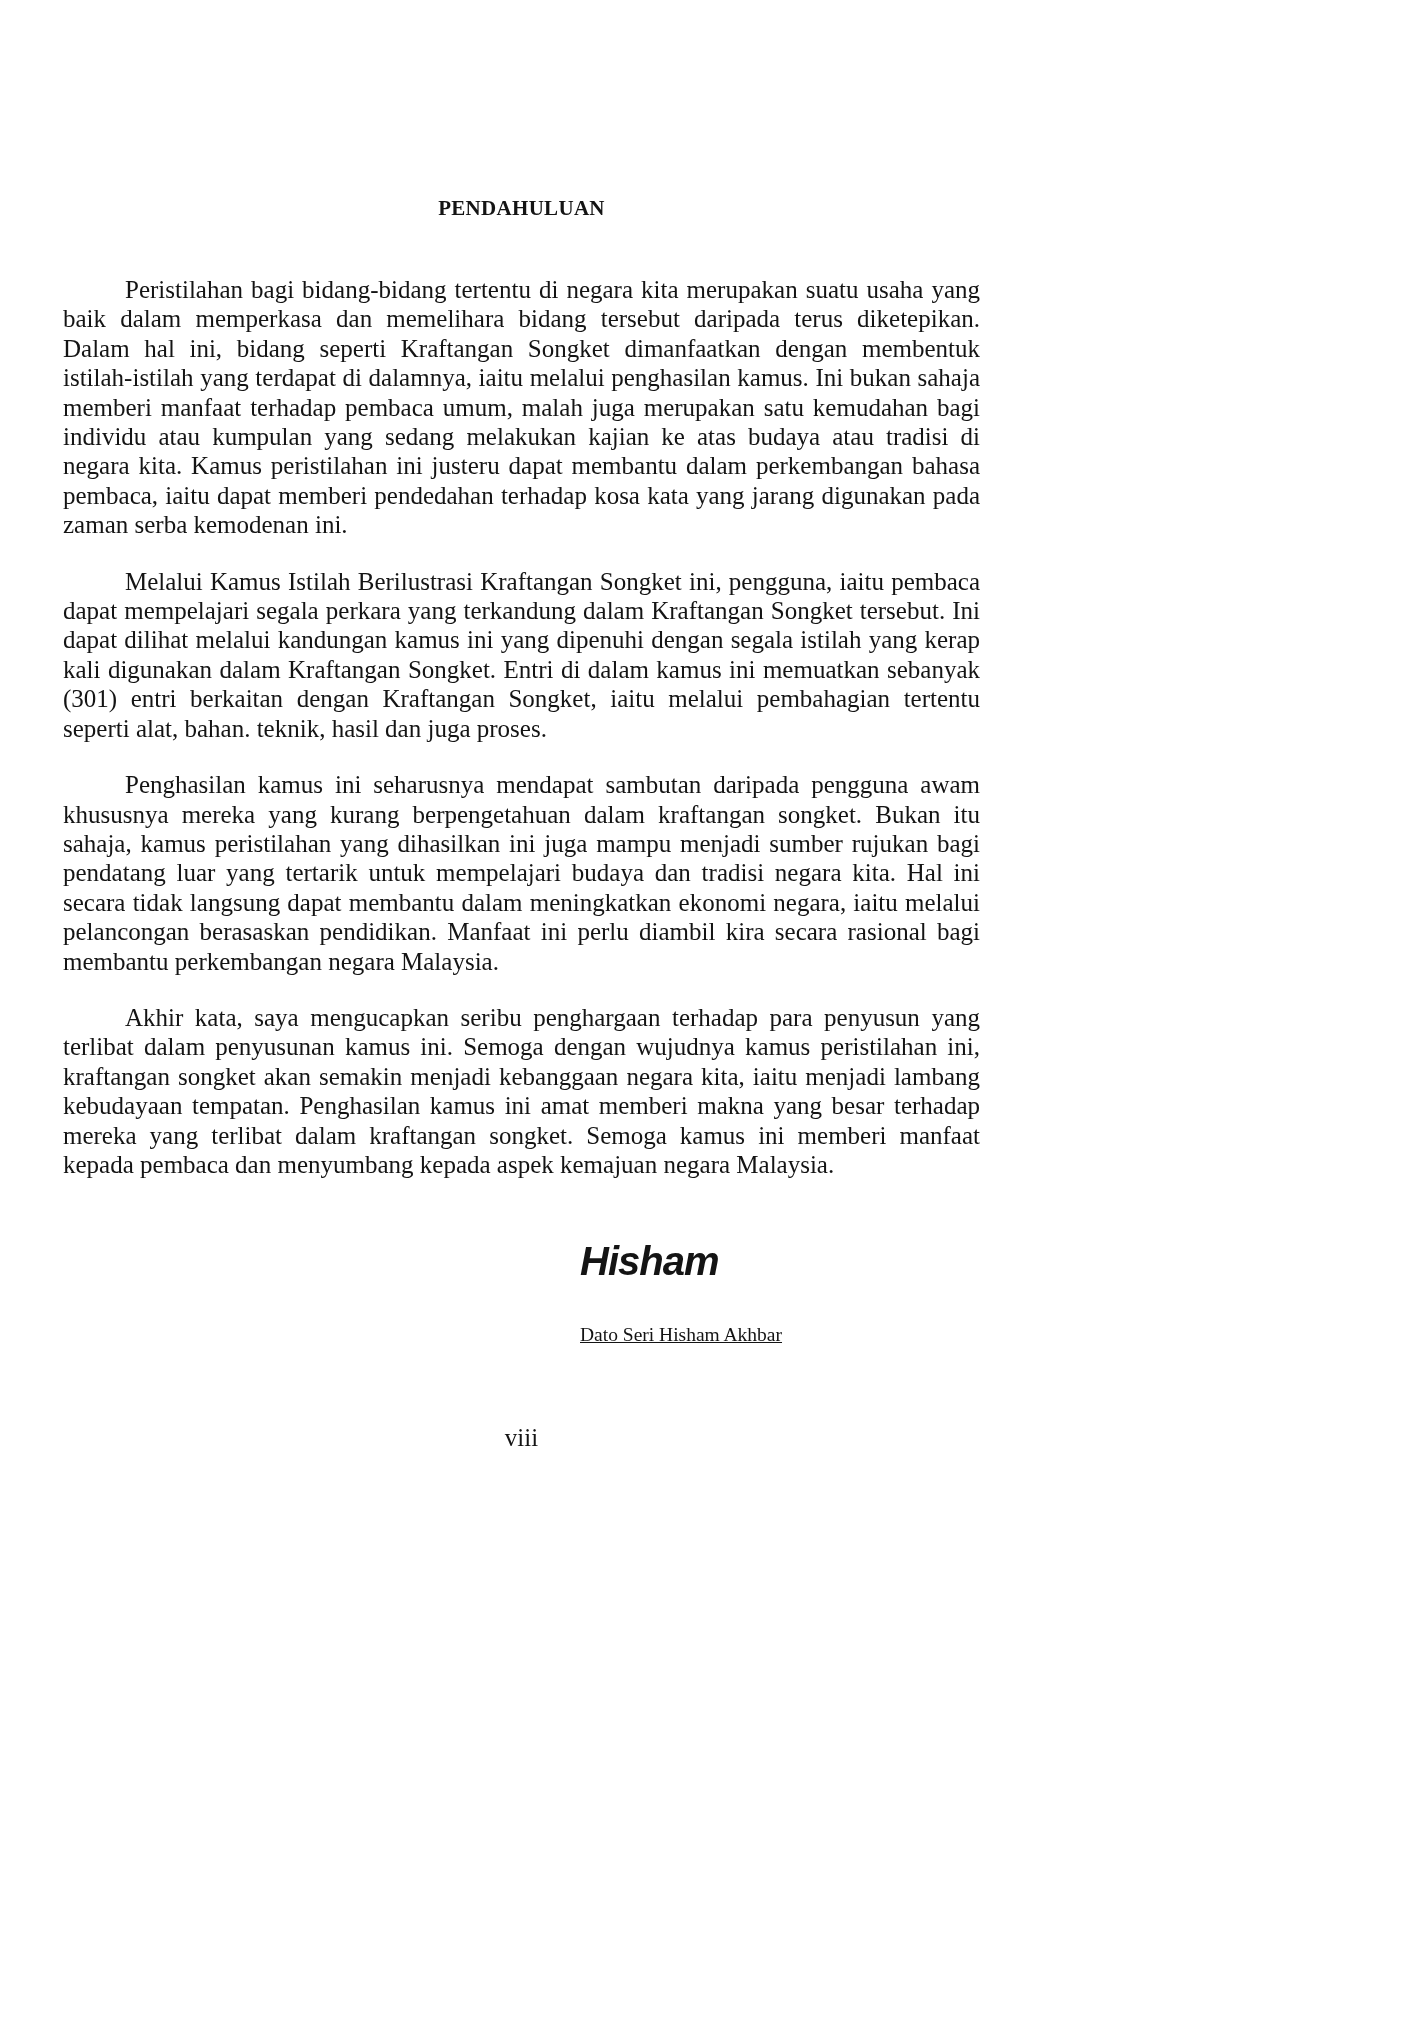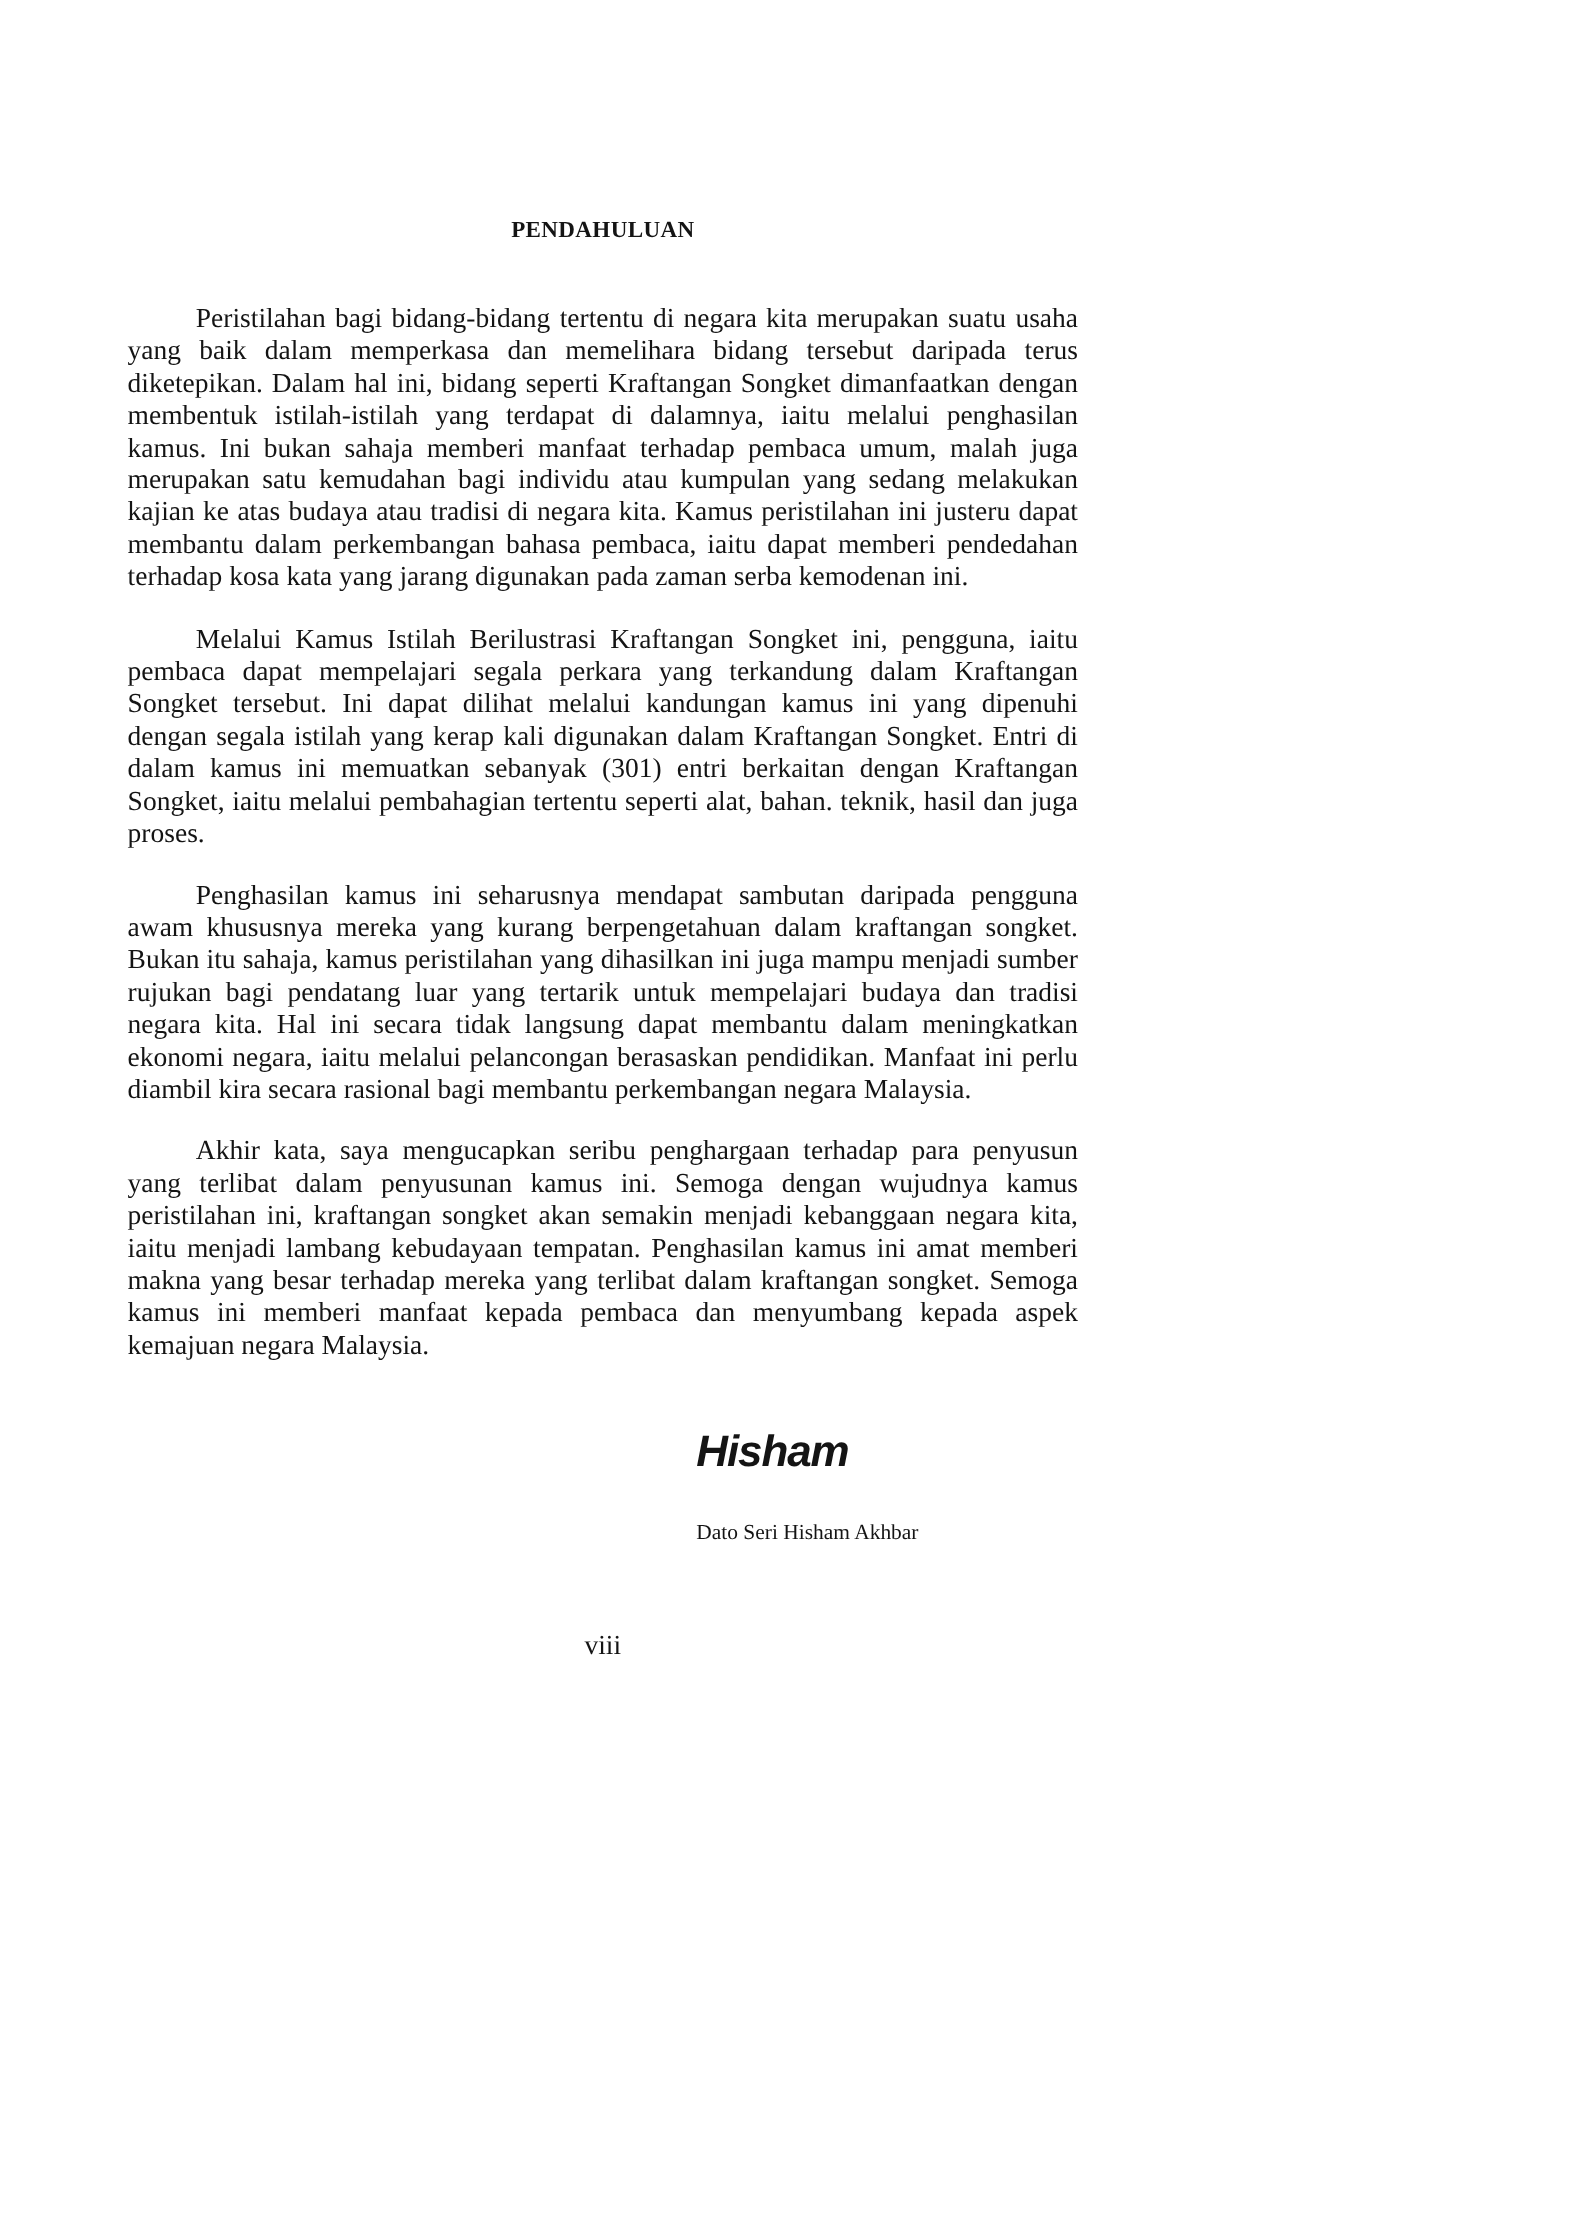--- a/index.html
+++ b/index.html
@@ -8,21 +8,21 @@
     background: #ffffff;
   }
   .document-page {
     position: relative;
     width: 1428px;
     height: 2028px;
     background: #ffffff;
     color: #141414;
     font-family: "Liberation Serif", "DejaVu Serif", serif;
     box-sizing: border-box;
-    padding: 196px 448px 0 116px;
+    padding: 196px 448px 0 63px;
     overflow: hidden;
   }
   .doc-title {
     text-align: center;
     font-weight: bold;
     font-size: 21px;
     letter-spacing: 0.3px;
     margin: 0 0 54px 0;
   }
   .doc-paragraph {
@@ -47,20 +47,21 @@
     font-family: Liberation Sans, sans-serif;
     font-style: italic;
     font-weight: bold;
     font-size: 40px;
     line-height: 1;
     margin: 34px 0 0 0;
     letter-spacing: -1px;
   }
   .signatory-name {
     margin: 38px 0 0 0;
+    text-decoration: underline;
   }
   .page-number {
     margin-top: 74px;
     text-align: center;
     font-size: 25px;
   }
 </style>
 </head>
 <body>
 

